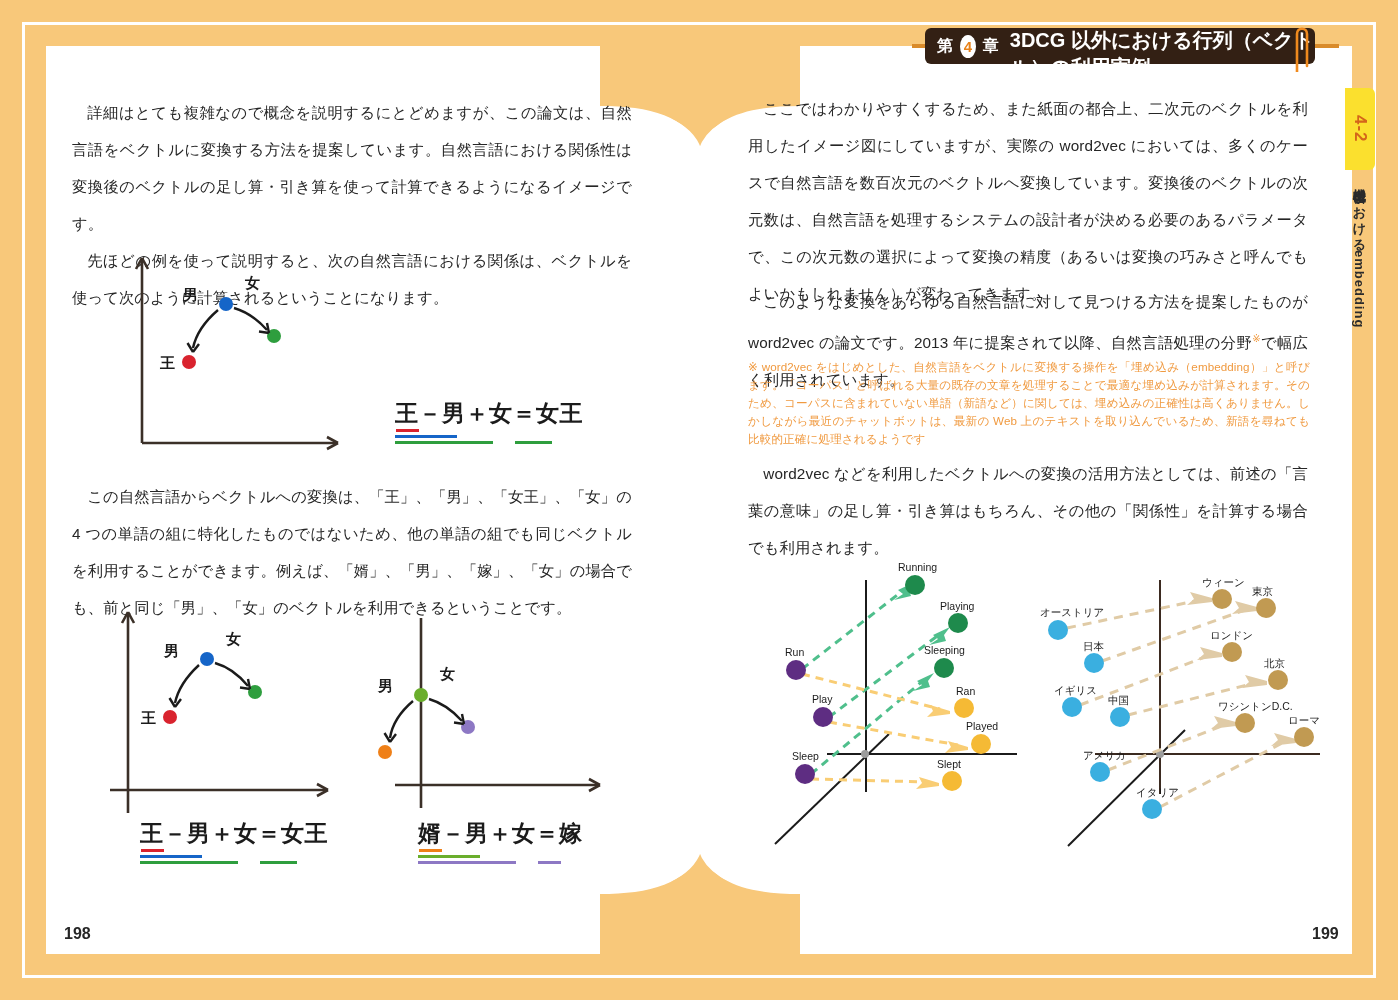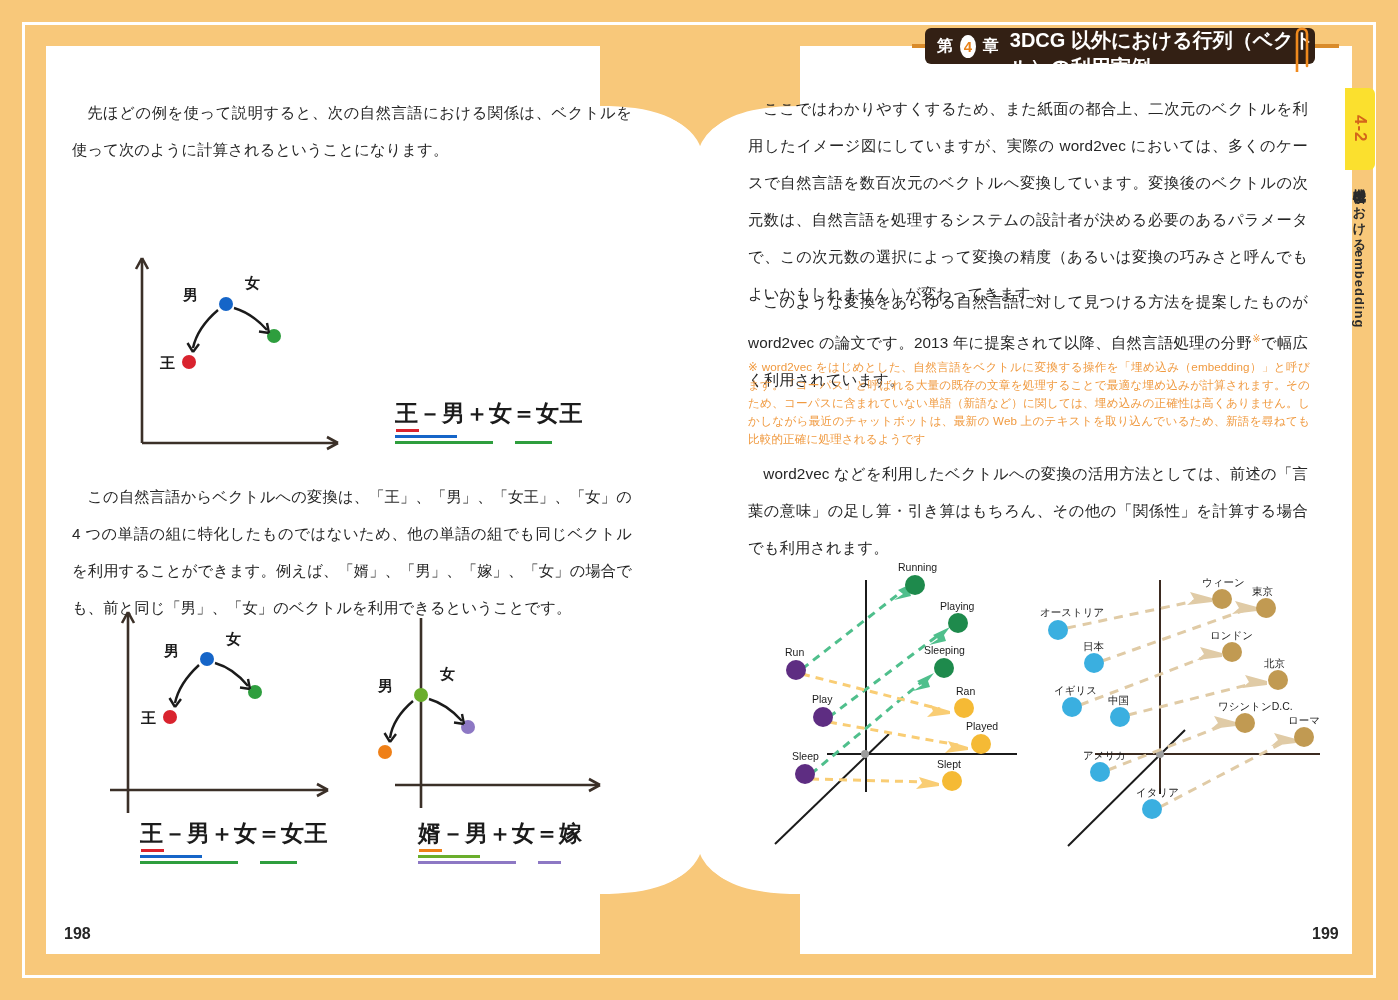--- a/index.html
+++ b/index.html
@@ -121,20 +121,21 @@
     <path d="M7,50 L7,12 C7,5 17,5 17,12 L17,44" fill="none" stroke="#f08a1e" stroke-width="2.6" stroke-linecap="round"></path>
   </svg>
 
   <div class="tab-line"></div>
   <div class="side-tab">
     <span>4-2</span>
   </div>
   <div class="side-label">機械学習における embedding</div>
 
   <div class="col col-left">
+    <p class="body indent">詳細はとても複雑なので概念を説明するにとどめますが、この論文は、自然言語をベクトルに変換する方法を提案しています。自然言語における関係性は変換後のベクトルの足し算・引き算を使って計算できるようになるイメージです。</p>
     <p class="body indent">先ほどの例を使って説明すると、次の自然言語における関係は、ベクトルを使って次のように計算されるということになります。</p>
   </div>
 
   <svg class="fig" style="left:110px;top:248px;" width="470" height="205" viewBox="0 0 470 205">
 
     <line x1="32" y1="195" x2="228" y2="195" stroke="#3b3028" stroke-width="2.6"></line>
     <path d="M228,195 l-11,-6 M228,195 l-11,6" stroke="#3b3028" stroke-width="2.6" fill="none"></path>
     <line x1="32" y1="195" x2="32" y2="10" stroke="#3b3028" stroke-width="2.6"></line>
     <path d="M32,10 l-6,11 M32,10 l6,11" stroke="#3b3028" stroke-width="2.6" fill="none"></path>
 

